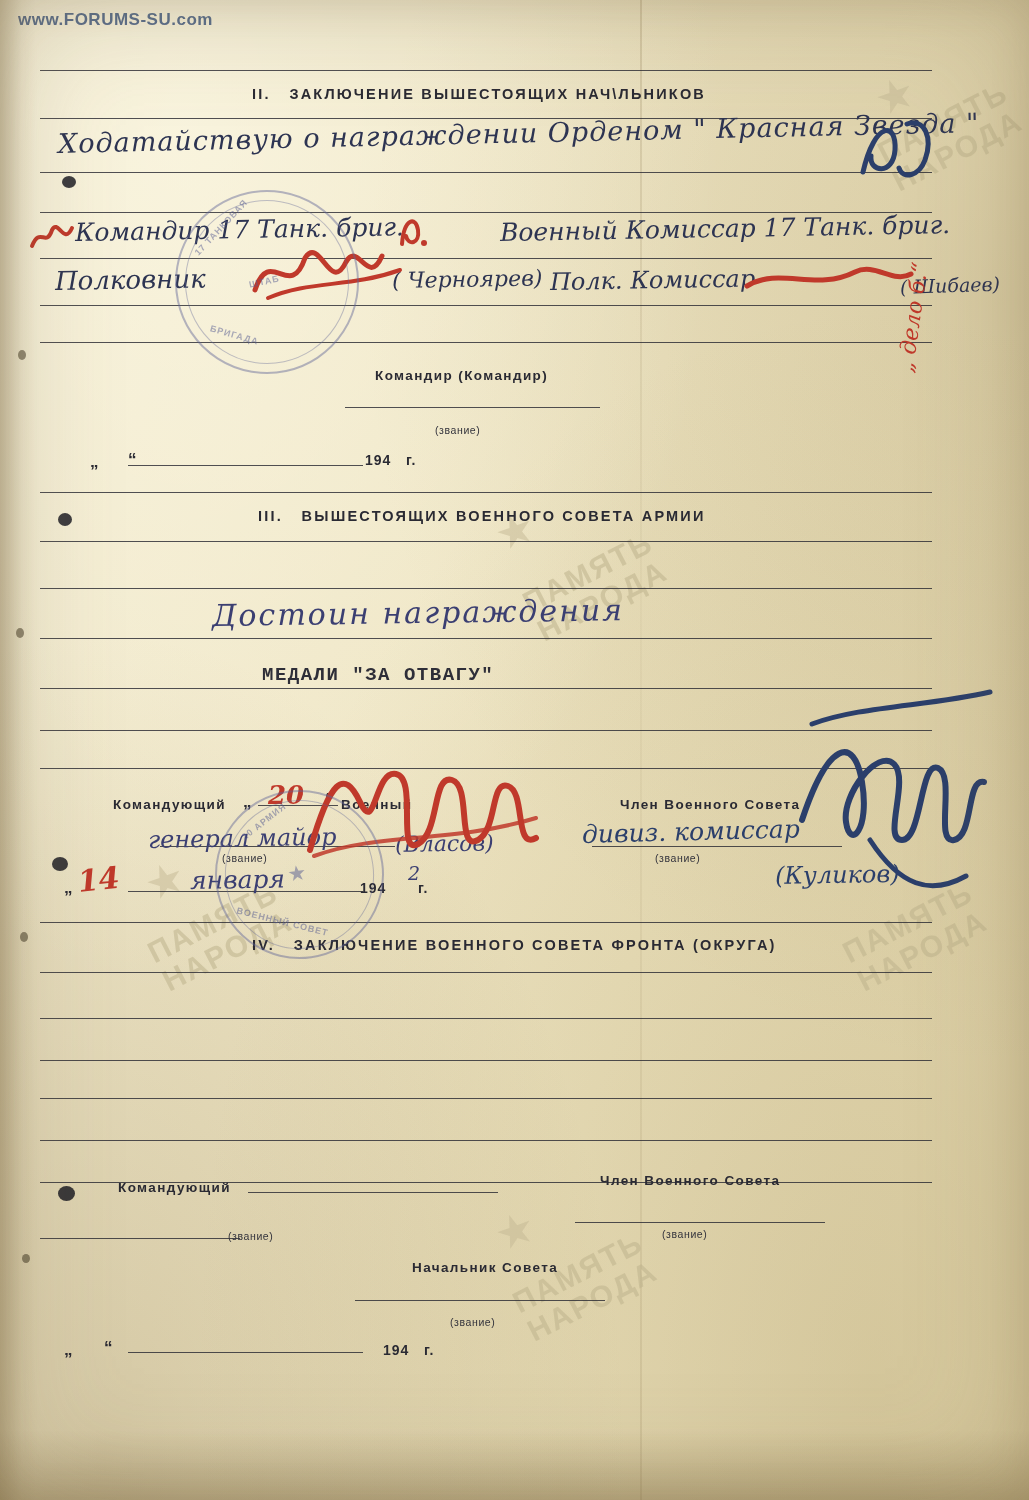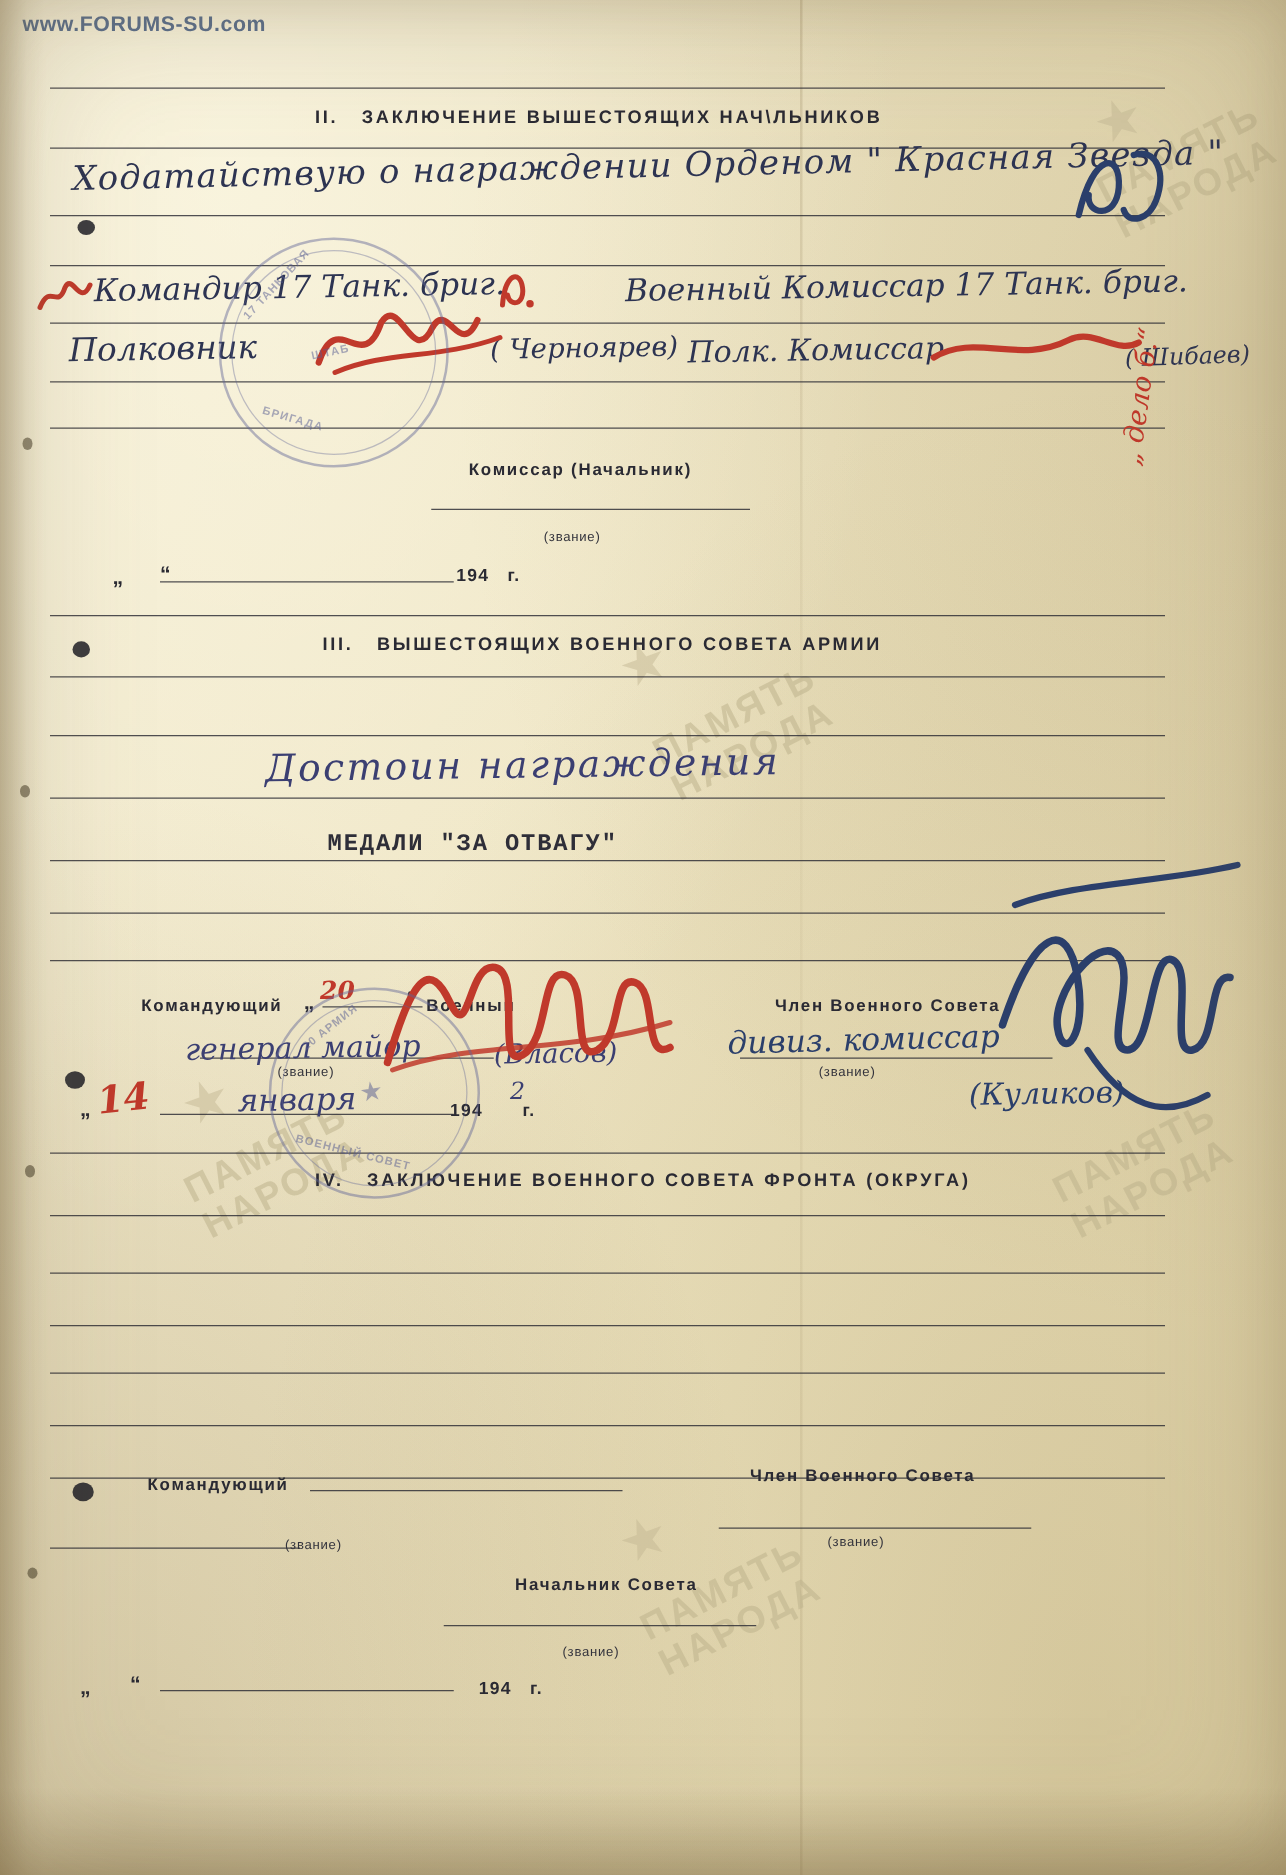--- a/index.html
+++ b/index.html
@@ -216,21 +216,21 @@
 <div class="rule" style="left:575px;top:1222px;width:250px;"></div>
 <div class="rule" style="left:355px;top:1300px;width:250px;"></div>
 <div class="rule" style="left:128px;top:1352px;width:235px;"></div>
 <div class="rule" style="left:40px;top:1238px;width:200px;"></div>
 
 <div class="head" style="left:252px;top:86px;">
   <span>II.</span>&nbsp;&nbsp;
   <span>ЗАКЛЮЧЕНИЕ ВЫШЕСТОЯЩИХ НАЧ\ЛЬНИКОВ</span>
 </div>
 
-<div class="lbl" style="left:375px;top:368px;">Комиссар (Начальник)</div>
+<div class="lbl" style="left:375px;top:368px;">Командир (Командир)</div>
 <div class="zvanie" style="left:435px;top:424px;">(звание)</div>
 <div class="quote" style="left:90px;top:452px;">„</div>
 <div class="quote" style="left:128px;top:450px;">“</div>
 <div class="yr" style="left:365px;top:452px;">
   <span>194</span>
   &nbsp;&nbsp;<span>г.</span>
 </div>
 
 <div class="hw hw-dark" style="left:58px;top:128px;font-size:27px;letter-spacing:1px;transform:rotate(-1.3deg);">Ходатайствую о награждении Орденом " Красная Звезда "</div>
 
@@ -283,21 +283,21 @@
 
 <div class="zvanie" style="left:222px;top:852px;">(звание)</div>
 <div class="zvanie" style="left:655px;top:852px;">(звание)</div>
 
 <div class="quote" style="left:64px;top:878px;">„</div>
 <div class="yr" style="left:360px;top:880px;">
   <span>194</span>
   <span style="opacity:0">_</span><span style="margin-left:18px;">г.</span>
 </div>
 
-<div class="hw hw-red" style="left:256px;top:780px;font-size:20px;font-weight:bold;">20</div>
+<div class="hw hw-red" style="left:268px;top:780px;font-size:26px;font-weight:bold;">20</div>
 <div class="hw hw-violet" style="left:148px;top:826px;font-size:24px;transform:rotate(-1deg);">генерал майор</div>
 <div class="hw hw-violet" style="left:395px;top:832px;font-size:22px;transform:rotate(-1deg);">(Власов)</div>
 <div class="hw hw-blue" style="left:582px;top:820px;font-size:25px;transform:rotate(-1.5deg);">дивиз. комиссар</div>
 <div class="hw hw-blue" style="left:775px;top:862px;font-size:24px;transform:rotate(-1deg);">(Куликов)</div>
 <div class="hw hw-red" style="left:78px;top:864px;font-size:30px;font-weight:bold;transform:rotate(-6deg);">14</div>
 <div class="hw hw-violet" style="left:190px;top:866px;font-size:25px;transform:rotate(-1deg);">января</div>
 <div class="hw hw-violet" style="left:408px;top:862px;font-size:19px;">2</div>
 
 <svg class="ink" style="left:300px;top:740px;width:300px;height:130px;">
   <path d="M10,110 C30,40 44,28 60,62 C76,96 74,30 96,34 C118,38 96,116 118,104 C140,92 132,34 152,40 C172,46 156,112 178,100 C198,88 190,40 208,46 C226,52 214,110 236,98" stroke="#c0392b" stroke-width="6" fill="none" stroke-linecap="round" stroke-linejoin="round"></path>

